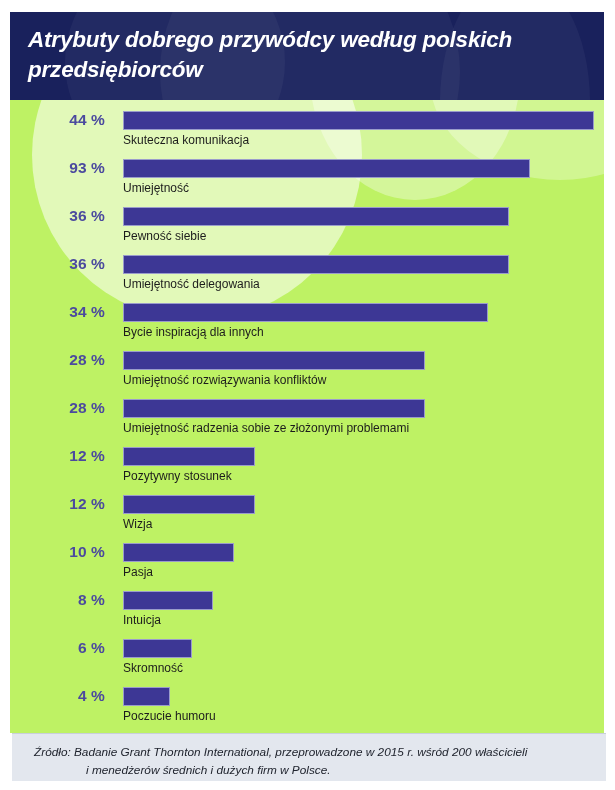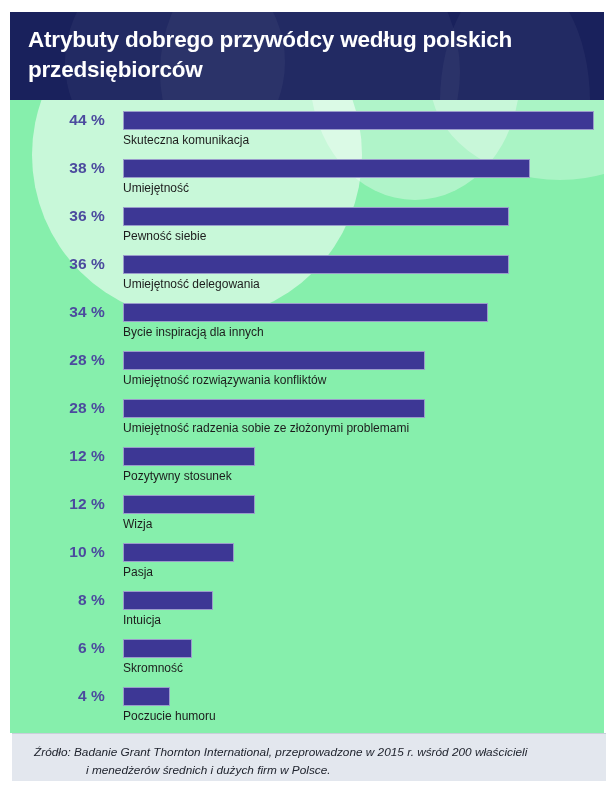--- a/index.html
+++ b/index.html
@@ -44,30 +44,31 @@
 
   .header-title {
     position: relative;
     margin: 0;
     padding: 13px 18px 0 18px;
     color: #ffffff;
     font-size: 22.5px;
     font-weight: bold;
     line-height: 1.32;
     letter-spacing: -0.2px;
+    font-style: italic;
   }
 
   
   .chart-area {
     position: absolute;
     left: 10px;
     top: 100px;
     width: 594px;
     height: 633px;
-    background: #86efac;
+    background: #bef264;
     overflow: hidden;
   }
   .bg-deco {
     position: absolute;
     border-radius: 50%;
     background: rgba(255,255,255,0.55);
     pointer-events: none;
   }
   .bg-deco.c1 { width: 330px; height: 330px; left: 22px;  top: -110px; }
   .bg-deco.c2 { width: 210px; height: 250px; left: 300px; top: -150px; background: rgba(255,255,255,0.35); }
@@ -156,21 +157,21 @@
     <span class="bg-deco c3"></span>
     <div class="rows" id="rows">
         <div class="bar-row">
           <div class="pct">44 %</div>
           <div class="bar-track">
             <div class="bar" style="width: 471px;"></div>
           </div>
           <div class="cat-label">Skuteczna komunikacja</div>
         </div>
         <div class="bar-row">
-          <div class="pct">38 %</div>
+          <div class="pct">93 %</div>
           <div class="bar-track">
             <div class="bar" style="width: 407.455px;"></div>
           </div>
           <div class="cat-label">Umiejętność</div>
         </div>
         <div class="bar-row">
           <div class="pct">36 %</div>
           <div class="bar-track">
             <div class="bar" style="width: 386.273px;"></div>
           </div>

